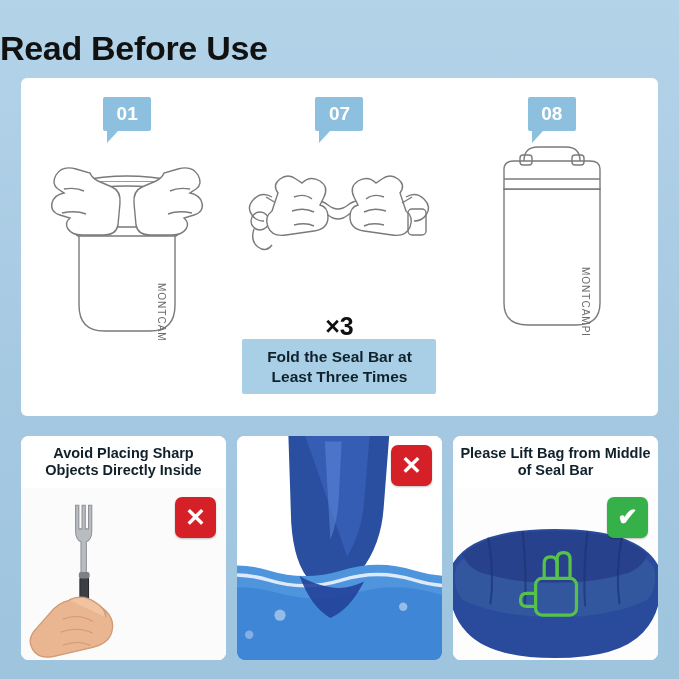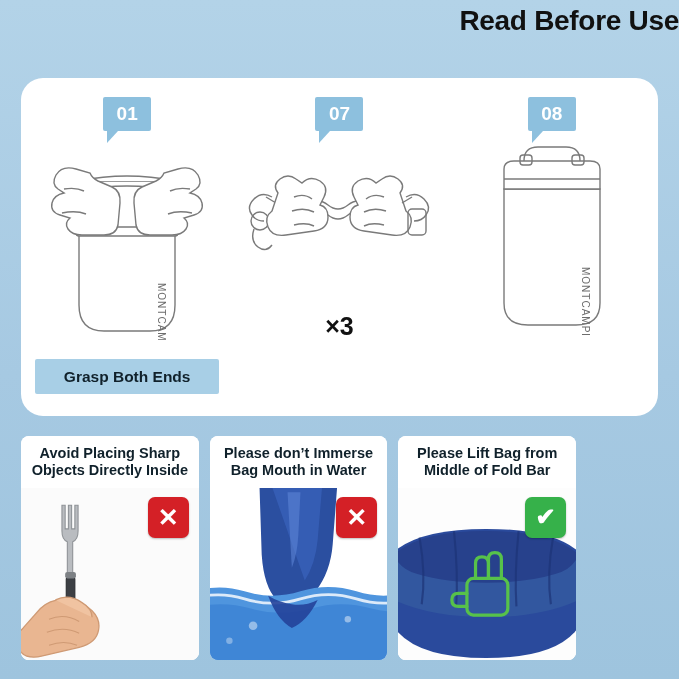--- a/index.html
+++ b/index.html
@@ -16,38 +16,38 @@
   .page {
     position: relative;
     width: 679px;
     height: 679px;
     background: linear-gradient(180deg, #b3d3e8 0%, #a6c9e2 55%, #9ec4de 100%);
     box-sizing: border-box;
   }
 
   
   .title {
-    text-align: right;
-    font-size: 28px;
+    text-align: left;
+    font-size: 34px;
     font-weight: bold;
     color: #111111;
     letter-spacing: -0.3px;
-    padding-top: 6px;
+    padding-top: 30px;
     line-height: 1.1;
   }
 
   
   .top-panel {
     position: absolute;
     left: 21px;
     top: 78px;
     width: 637px;
     height: 338px;
     background: #ffffff;
-    border-radius: 22px;
+    border-radius: 6px;
     box-sizing: border-box;
   }
   .steps {
     position: absolute;
     left: 0; top: 0;
     width: 100%; height: 100%;
     display: flex;
   }
   .step {
     position: relative;
@@ -121,21 +121,21 @@
     border-radius: 2px;
     line-height: 1.25;
   }
   .caption.two-line { width: 194px; }
 
   
   .cards {
     position: absolute;
     left: 21px;
     top: 436px;
-    width: 555px;
+    width: 637px;
     height: 224px;
     display: flex;
     gap: 11px;
   }
   .card {
     position: relative;
     flex: 1 1 33.33%;
     background: #ffffff;
     border-radius: 8px;
     box-sizing: border-box;
@@ -212,21 +212,20 @@
             <path d="M32 54 q12 -2 20 2"></path>
             <path d="M30 78 q14 -3 24 1"></path>
 
             <path d="M146 34 q14 -4 20 6 q5 9 -2 14 l-6 4 q10 2 12 10 q2 9 -8 12 l-10 3 q6 5 2 11 q-4 6 -14 6 l-22 0 q-12 0 -14 -10 l-2 -22 q-1 -12 8 -16 l14 -6 q6 -3 8 -8 z" fill="#ffffff"></path>
             <path d="M158 54 q-12 -2 -20 2"></path>
             <path d="M160 78 q-14 -3 -24 1"></path>
 
             <text x="126" y="148" fill="#6d6d6d" stroke="none" font-family="Liberation Sans, sans-serif" font-size="10" letter-spacing="1" transform="rotate(90 126 148)">MONTCAMOPER</text>
           </svg>
         </div>
-        <div class="caption">Grasp Both Ends</div>
       </div>
 
       <div class="step">
         <div class="tag-wrap">
           <div class="tag">07</div>
           <div class="tag-point"></div>
         </div>
         <div class="illus">
           <svg width="206" height="180" viewBox="0 0 206 180" fill="none" stroke="#7a7a7a" stroke-width="1.4">
 
@@ -247,20 +246,21 @@
             <path d="M148 62 q-10 -4 -18 2"></path>
             <path d="M150 76 q-12 -4 -22 1"></path>
             <path d="M148 90 q-12 -3 -20 1"></path>
 
             <path d="M170 62 q10 -6 18 2 q8 8 2 16 q-4 6 -12 6"></path>
             <rect x="172" y="74" width="18" height="26" rx="4"></rect>
             <path d="M176 62 l-10 6"></path>
           </svg>
           <div class="x3">×3</div>
         </div>
+        <div class="caption two-line">Fold the Seal Bar at Least Three Times</div>
       </div>
 
       <div class="step">
         <div class="tag-wrap">
           <div class="tag">08</div>
           <div class="tag-point"></div>
         </div>
         <div class="illus">
           <svg width="180" height="200" viewBox="0 0 180 200" fill="none" stroke="#7a7a7a" stroke-width="1.4">
 
@@ -302,21 +302,20 @@
           </g>
           <path d="M46 122 q14 -6 28 2" fill="none" stroke="#cf9a74" stroke-width="1"></path>
           <path d="M44 134 q16 -6 30 1" fill="none" stroke="#cf9a74" stroke-width="1"></path>
           <path d="M46 146 q14 -5 26 0" fill="none" stroke="#cf9a74" stroke-width="1"></path>
         </svg>
         <div class="badge no">✕</div>
       </div>
     </div>
 
     <div class="card">
-      <div class="card-title">Please don’t Immerse Bag Mouth in Water</div>
       <div class="card-img">
         <svg class="scene2" viewBox="0 0 205 160" preserveAspectRatio="xMidYMid slice">
           <rect x="0" y="0" width="205" height="160" fill="#ffffff"></rect>
 
           <path d="M66 0 L138 0 L134 52 Q132 78 118 96 L112 106 Q104 118 94 112 L82 104 Q70 92 68 62 Z" fill="#2b4fa0"></path>
           <path d="M78 0 L124 0 L120 48 Q118 70 108 86" fill="#3a61bb" opacity="0.75"></path>
           <path d="M92 4 L104 4 L102 44 Q101 62 96 74" fill="#5b83d6" opacity="0.6"></path>
 
           <path d="M0 98 q26 -10 52 -2 q26 8 52 0 q26 -8 52 0 q26 8 49 0 L205 160 L0 160 Z" fill="#4f95de"></path>
           <path d="M0 104 q26 -9 52 -1 q26 8 52 0 q26 -8 52 0 q26 8 49 0" fill="none" stroke="#ffffff" stroke-width="2.5" opacity="0.8"></path>
@@ -326,21 +325,21 @@
 
           <circle cx="60" cy="128" r="4" fill="#ffffff" opacity="0.45"></circle>
           <circle cx="148" cy="122" r="3" fill="#ffffff" opacity="0.45"></circle>
           <circle cx="38" cy="142" r="3" fill="#ffffff" opacity="0.35"></circle>
         </svg>
         <div class="badge no">✕</div>
       </div>
     </div>
 
     <div class="card">
-      <div class="card-title">Please Lift Bag from Middle of Fold Bar</div>
+      <div class="card-title">Please Lift Bag from Middle of Seal Bar</div>
       <div class="card-img">
         <svg class="scene3" viewBox="0 0 205 160" preserveAspectRatio="xMidYMid slice">
           <rect x="0" y="0" width="205" height="160" fill="#fdfdfd"></rect>
 
           <path d="M6 72 q18 -34 96 -34 q78 0 96 34 q8 38 -14 62 q-22 24 -82 24 q-60 0 -82 -24 q-22 -24 -14 -62 z" fill="#2a4a9c"></path>
           <path d="M10 74 q20 -30 92 -30 q72 0 92 30 q4 18 -6 30 q-34 16 -86 16 q-52 0 -86 -16 q-10 -12 -6 -30 z" fill="#32579f"></path>
 
           <path d="M16 62 q24 -22 86 -22 q62 0 86 22 q-6 14 -22 18 q-26 8 -64 8 q-38 0 -64 -8 q-16 -4 -22 -18 z" fill="#27418c"></path>
 
           <path d="M46 44 q4 30 2 54" stroke="#1e3madd" fill="none"></path>

